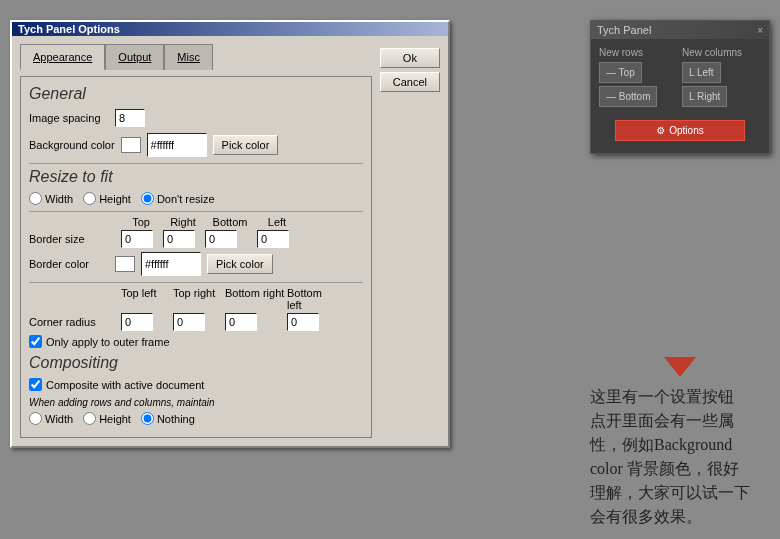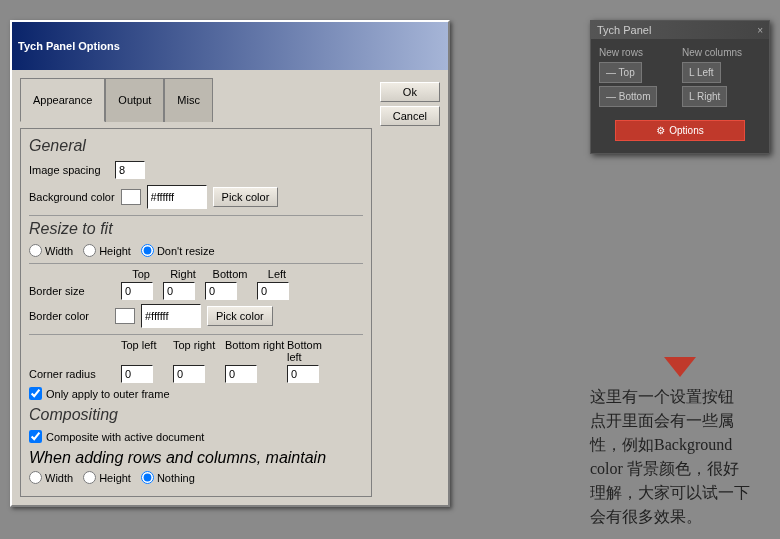--- a/index.html
+++ b/index.html
@@ -22,21 +22,21 @@
       background: #d4d0c8;
       border: 2px solid #ffffff;
       border-right-color: #808080;
       border-bottom-color: #808080;
       box-shadow: 2px 2px 4px rgba(0,0,0,0.5);
     }
 
     #dialog-title {
       background: linear-gradient(to right, #0a246a, #a6b5d7);
       color: white;
-      padding: 18px 6px;
+      padding: 1px 6px;
       font-size: 11px;
       font-weight: bold;
       display: flex;
       align-items: center;
       justify-content: space-between;
     }
 
     #dialog-content {
       padding: 8px;
       display: flex;
@@ -54,27 +54,28 @@
       padding-top: 4px;
     }
 
     
     .tabs {
       display: flex;
       margin-bottom: 6px;
     }
 
     .tab {
-      padding: 15px 12px;
+      padding: 6px 12px;
       border: 1px solid #808080;
       background: #d4d0c8;
       cursor: pointer;
       font-size: 11px;
       border-bottom: none;
       position: relative;
+      text-decoration: underline;
     }
 
     .tab.active {
       background: #d4d0c8;
       border-bottom: 1px solid #d4d0c8;
       z-index: 1;
       font-weight: normal;
     }
 
     .tab:not(.active) {
@@ -346,21 +347,21 @@
 
     .compositing-section {
       margin-top: 4px;
     }
 
     .maintaining-section {
       margin-top: 6px;
     }
 
     .maintaining-label {
-      font-size: 16px;
+      font-size: 10px;
       font-style: italic;
       margin-bottom: 4px;
     }
   </style>
 </head>
 <body>
 
 <div id="main-dialog">
   <div id="dialog-title">
     <span>Tych Panel Options</span>

